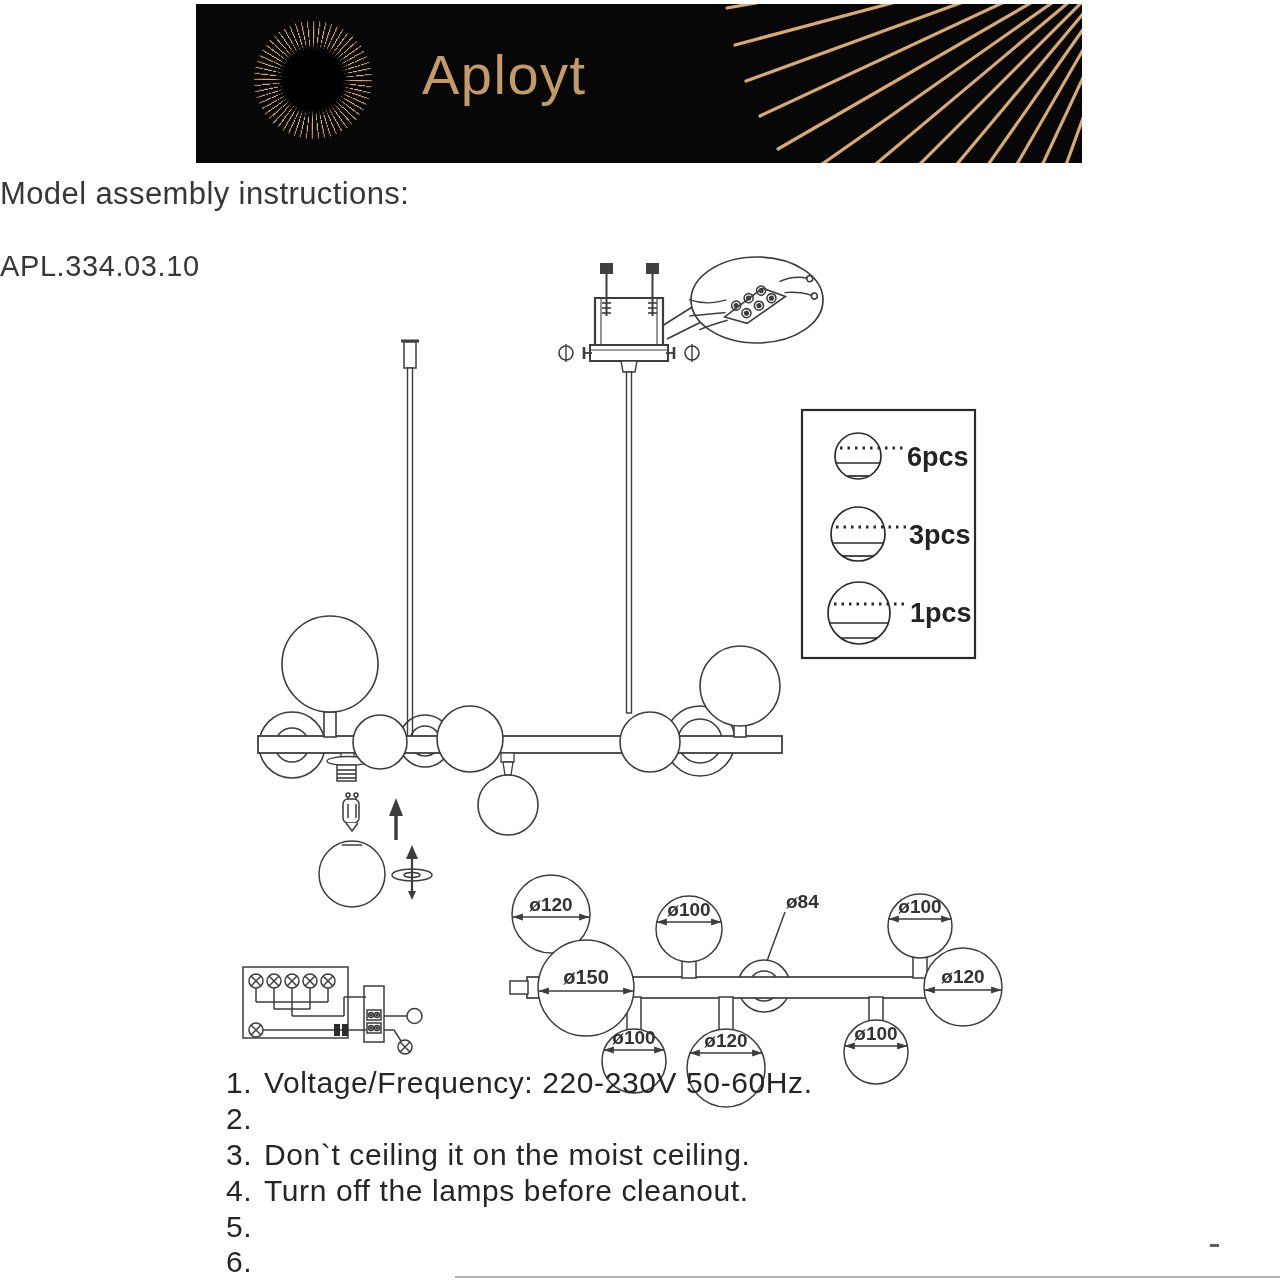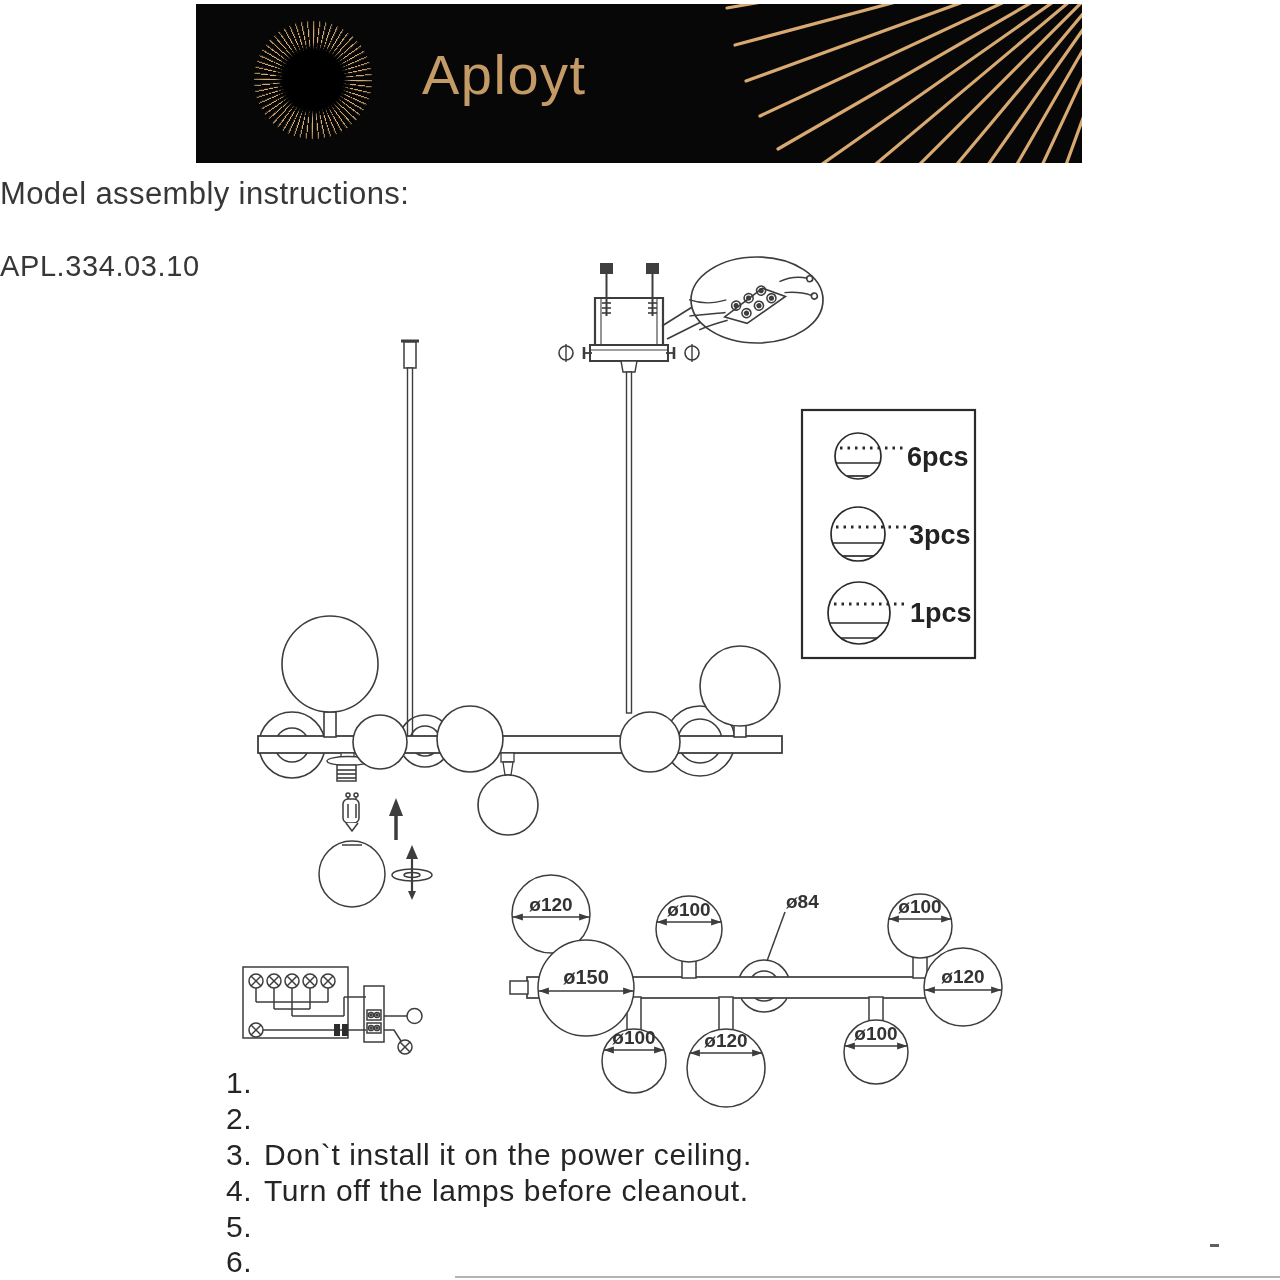--- a/index.html
+++ b/index.html
@@ -323,27 +323,28 @@
     <path d="M384,1030 L394,1030 L401,1041"></path>
     <circle cx="405" cy="1047" r="7"></circle>
     <line x1="400" y1="1042" x2="410" y2="1052"></line>
       <line x1="400" y1="1052" x2="410" y2="1042"></line>
   </g>
 </svg>
 
 <ol class="instructions">
   <li>
     <span class="num">1.</span>
+    <span>Voltage/Frequency: 220-230V 50-60Hz.</span>
   </li>
   <li>
     <span class="num">2.</span>
   </li>
   <li>
     <span class="num">3.</span>
-    <span>Don`t install it on the power ceiling.</span>
+    <span>Don`t ceiling it on the moist ceiling.</span>
   </li>
   <li>
     <span class="num">4.</span>
     <span>Turn off the lamps before cleanout.</span>
   </li>
   <li>
     <span class="num">5.</span>
   </li>
   <li>
     <span class="num">6.</span>

